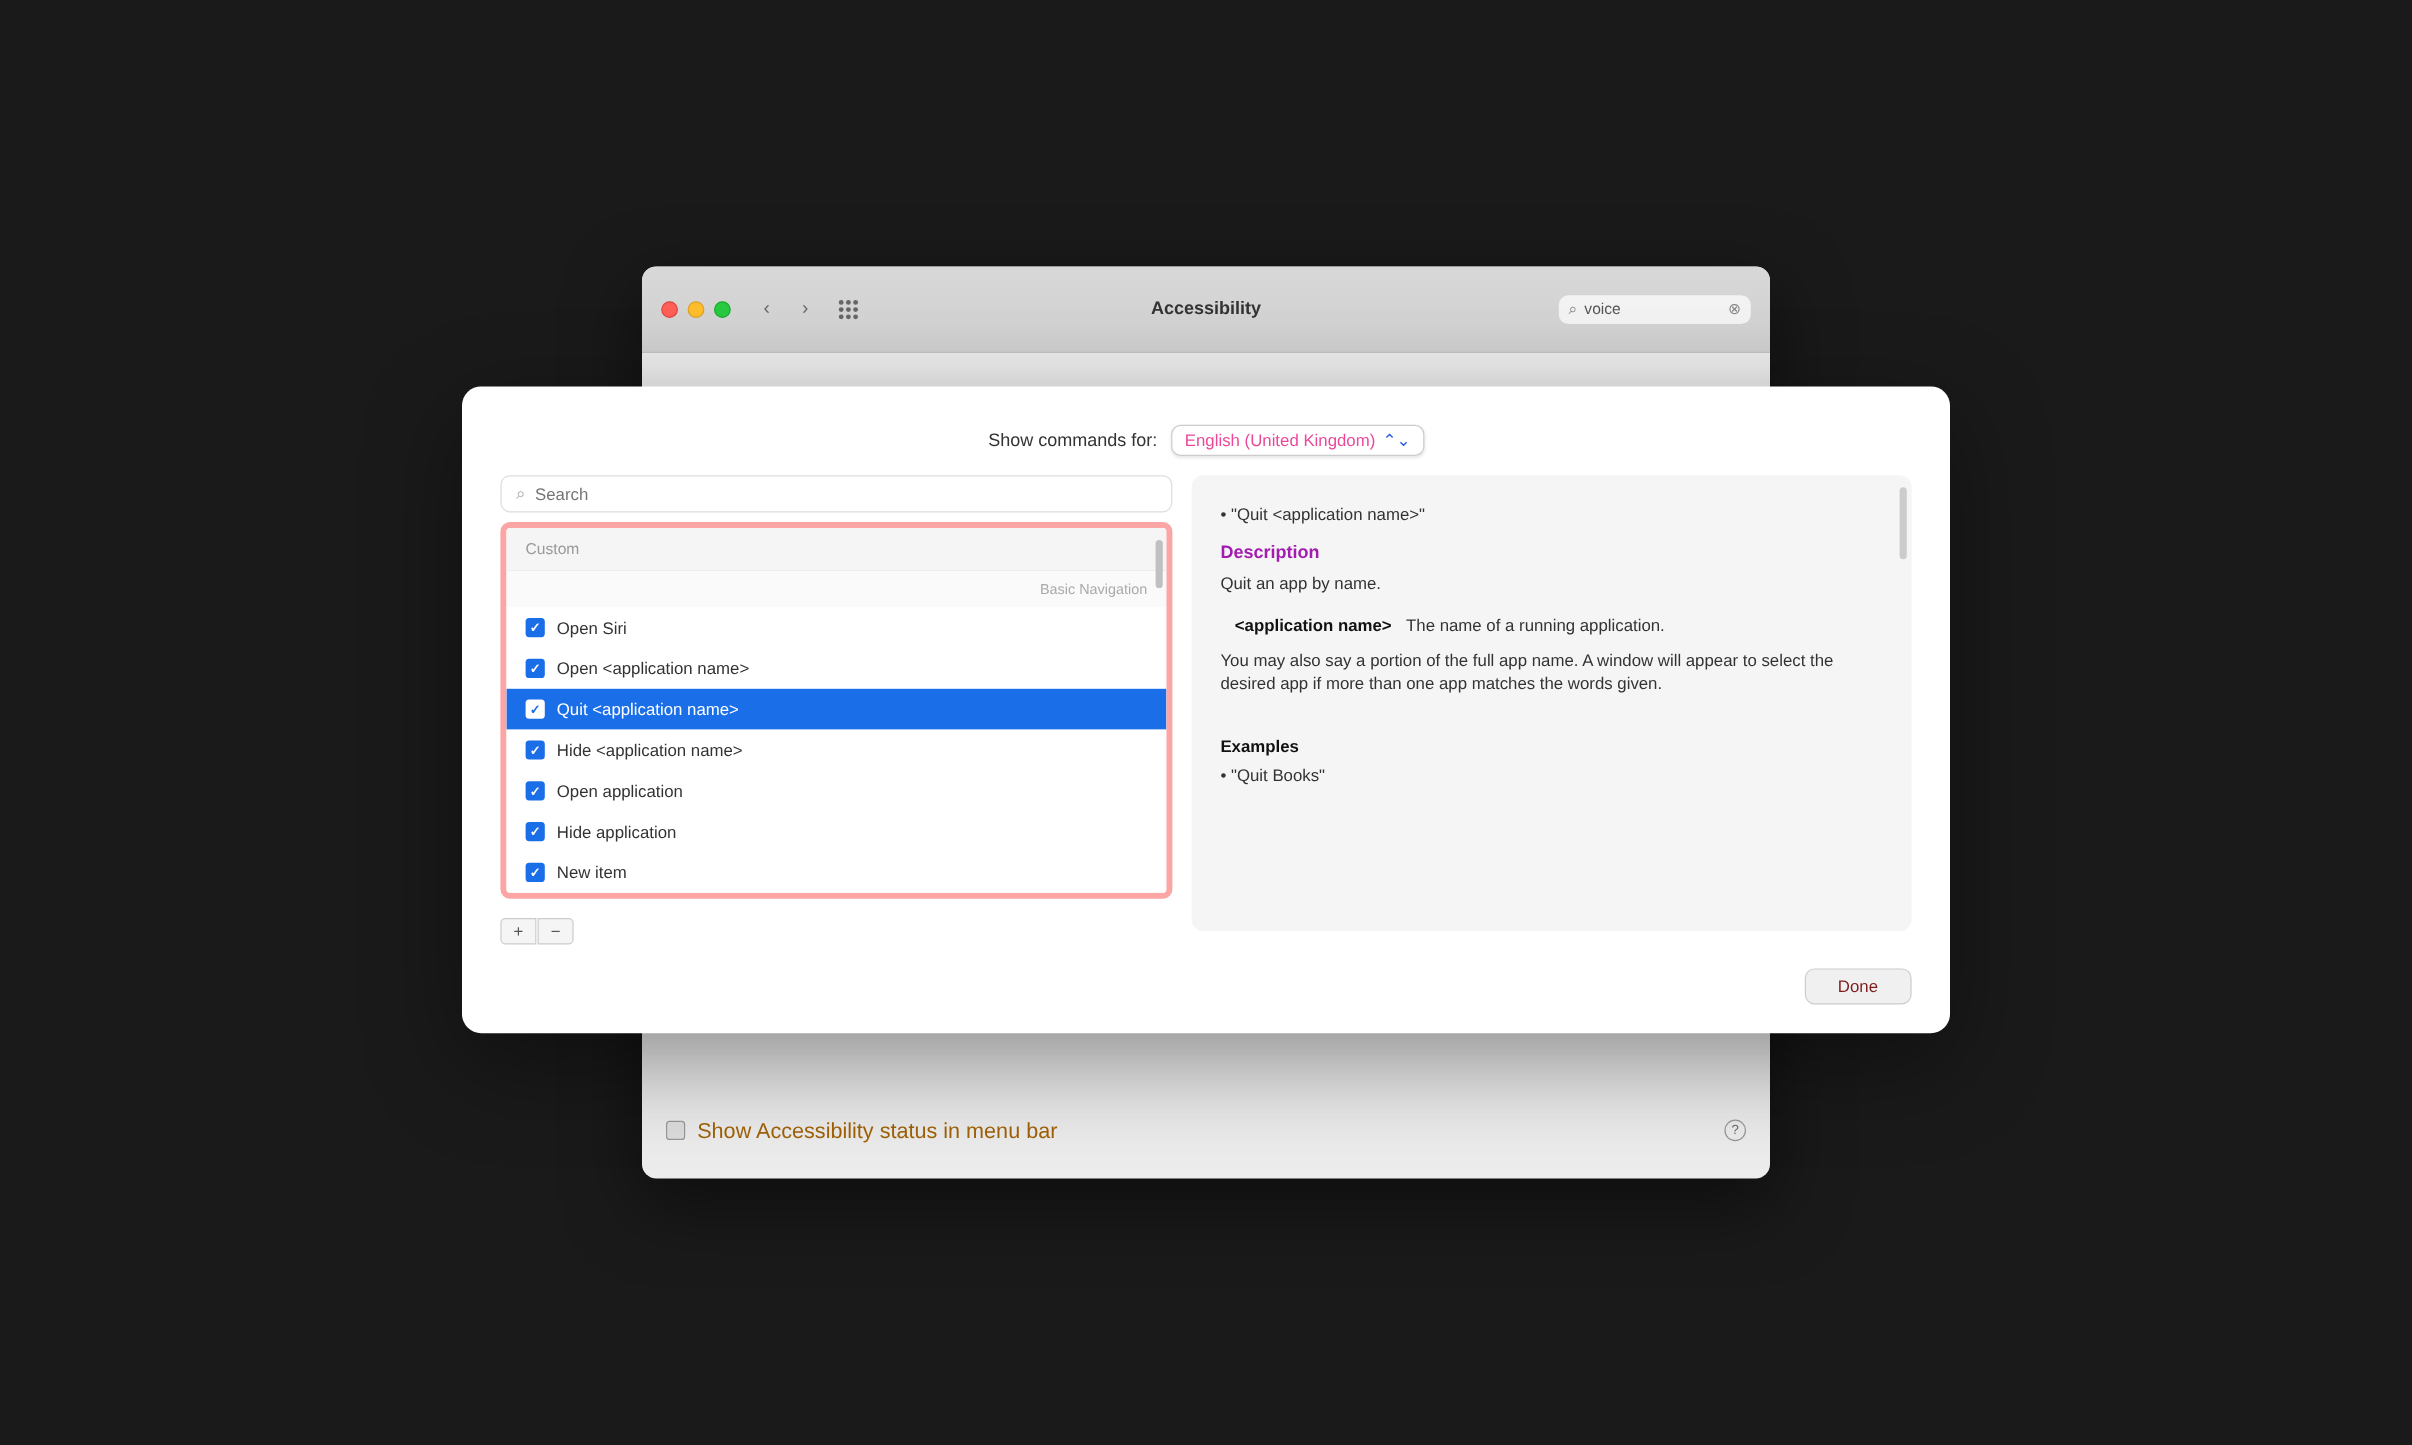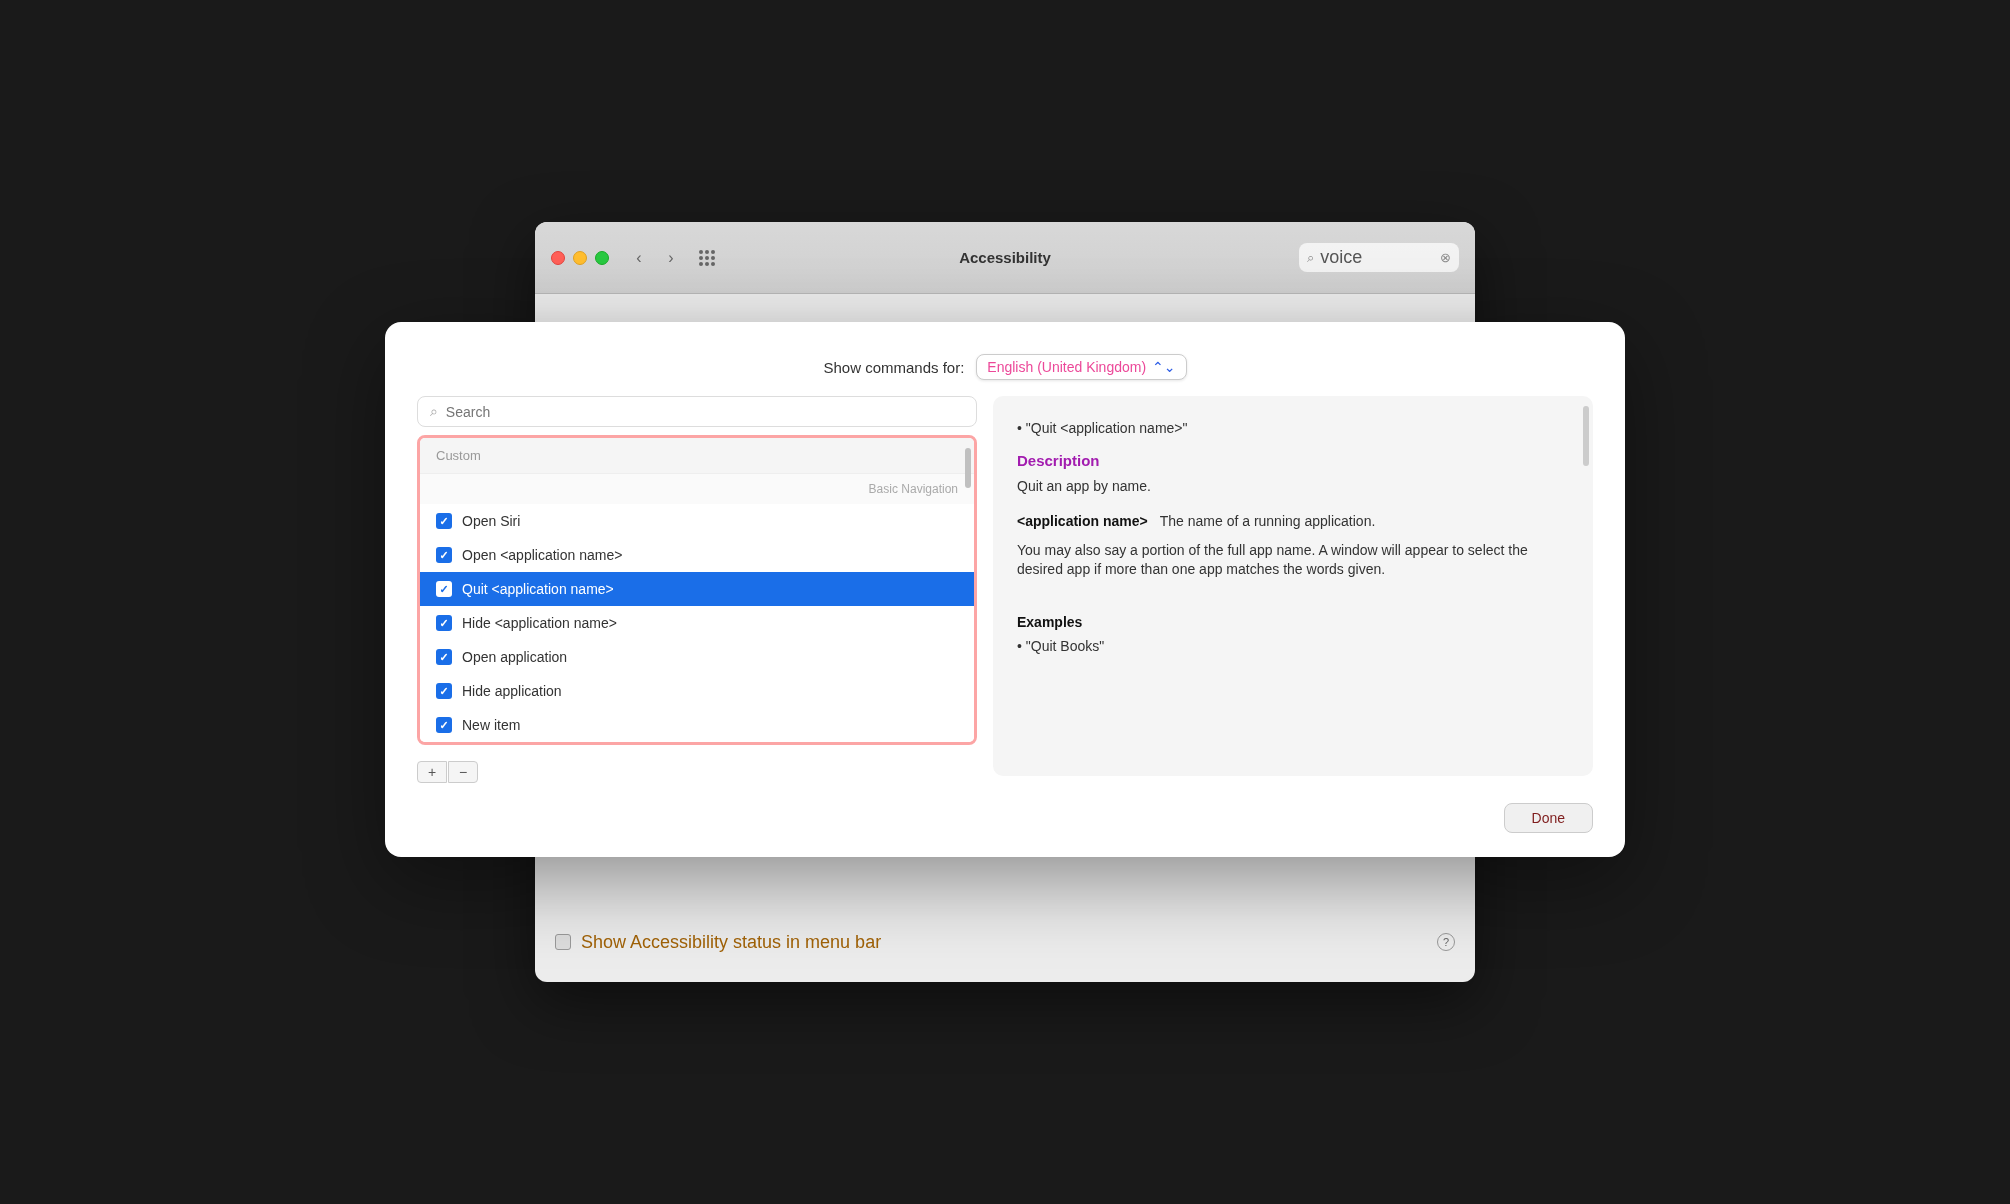--- a/index.html
+++ b/index.html
@@ -109,21 +109,21 @@
       gap: 6px;
       width: 160px;
     }
 
     .search-icon-sm {
       color: #888;
       font-size: 13px;
     }
 
     .search-text {
-      font-size: 18px;
+      font-size: 13px;
       color: #555;
       flex: 1;
     }
 
     .search-clear {
       color: #888;
       font-size: 13px;
       cursor: pointer;
     }
 
@@ -245,21 +245,21 @@
 
     .search-bar-input {
       border: none;
       outline: none;
       font-size: 14px;
       color: #999;
       width: 100%;
     }
 
     .list-container {
-      border: 3px solid #fca5a5;
+      border: 5px solid #fca5a5;
       border-radius: 8px;
       overflow: hidden;
       flex: 1;
       position: relative;
     }
 
     .list-header {
       padding: 10px 16px;
       background: #f5f5f5;
       font-size: 13px;
@@ -390,20 +390,21 @@
       margin-bottom: 16px;
       line-height: 1.4;
     }
 
     .detail-param {
       display: flex;
       gap: 12px;
       font-size: 14px;
       color: #333;
       margin-bottom: 12px;
+      margin-left: 12px;
     }
 
     .param-name {
       font-weight: 700;
       color: #111;
       font-size: 14px;
     }
 
     .param-desc {
       color: #333;

